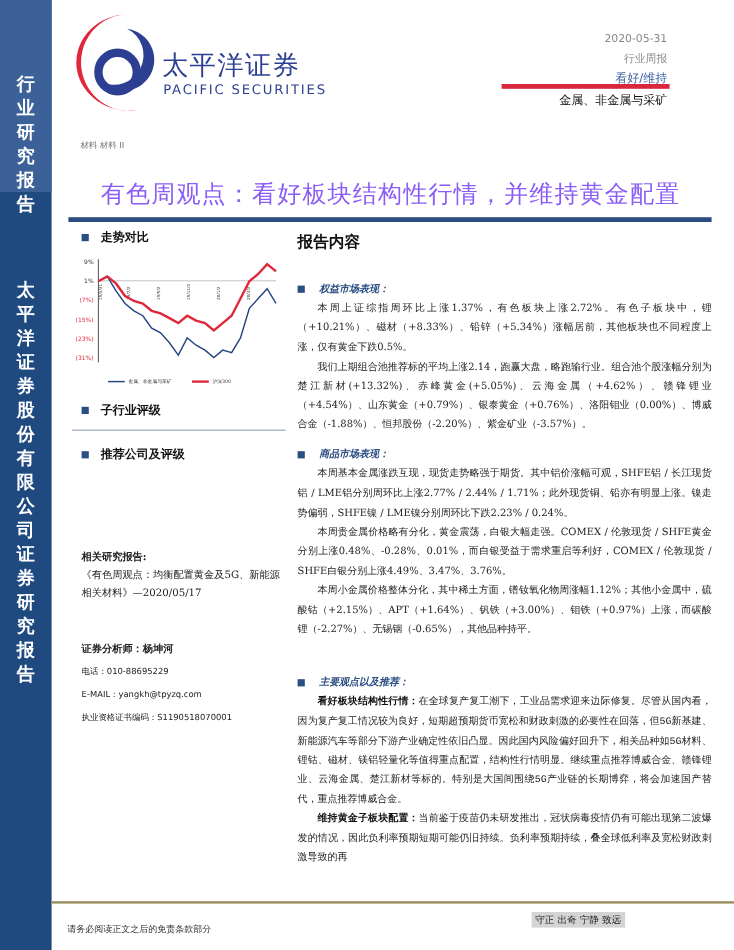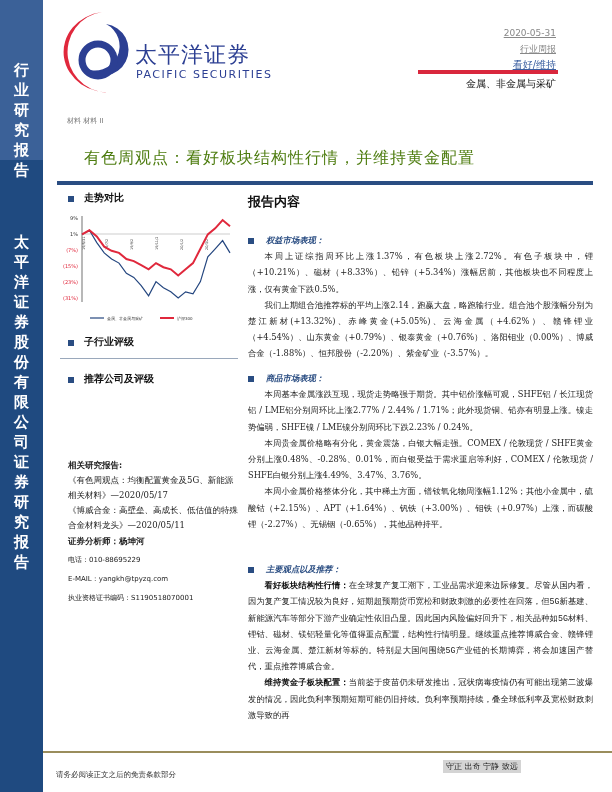--- a/index.html
+++ b/index.html
@@ -9,27 +9,27 @@
   .sidebar-top { position: absolute; left: 0; top: 0; width: 43px; height: 160px; background: #3b6198; }
   .vtext { position: absolute; left: 0; width: 43px; color: #ffffff; font-weight: bold; font-size: 15px;
            text-align: center; line-height: 20px; font-family: "DejaVu Sans", sans-serif; }
   .vtext span { display: block; }
   .logo { position: absolute; left: 62px; top: 8px; width: 70px; height: 90px; }
   .brand-cn { position: absolute; left: 135px; top: 40px; font-size: 22px; font-weight: normal; color: #2c3f93;
               font-family: "DejaVu Sans", sans-serif; letter-spacing: 1px; }
   .brand-en { position: absolute; left: 136px; top: 68px; font-size: 11px; color: #2c3f93;
               font-family: "DejaVu Sans", sans-serif; letter-spacing: 1.5px; }
   .crumb { position: absolute; left: 67px; top: 116px; font-size: 7px; color: #777; font-family: "DejaVu Sans", sans-serif; }
-  .meta { position: absolute; right: 56px; text-align: right; font-family: "DejaVu Sans", sans-serif; text-decoration: underline; }
+  .meta { position: absolute; right: 56px; text-align: right; font-family: "DejaVu Sans", sans-serif; }
   .date { top: 28px; font-size: 9px; color: #888; }
   .rtype { top: 43px; font-size: 9px; color: #888; }
   .rating { top: 58px; font-size: 10px; color: #3b5fa0; }
   .redbar { position: absolute; left: 418px; top: 70px; width: 140px; height: 4px; background: #d9273d; }
   .industry { position: absolute; right: 56px; top: 77px; font-size: 10px; color: #111; font-family: "DejaVu Sans", sans-serif; }
-  .title { position: absolute; left: 84px; top: 148px; font-size: 16px; color: #4d7c0f; letter-spacing: 1px; }
+  .title { position: absolute; left: 84px; top: 148px; font-size: 20px; color: #8b5cf6; letter-spacing: 1px; }
   .title-bar { position: absolute; left: 57px; top: 181px; width: 536px; height: 4px; background: #2a4d82; }
   .sec-head { position: absolute; font-size: 10px; font-weight: bold; color: #111; }
   .sq { display: inline-block; width: 6px; height: 6px; background: #2a4d82; margin-right: 10px; vertical-align: middle; }
   .chart { position: absolute; left: 60px; top: 210px; width: 180px; height: 120px; }
   .hr { position: absolute; height: 1px; background: #9aa8bb; }
   .related { position: absolute; left: 68px; top: 458px; width: 170px; font-size: 8.5px; line-height: 15px; color: #222; }
   .related .h { font-weight: bold; }
   .analyst { position: absolute; left: 68px; top: 532px; width: 170px; font-size: 8px; line-height: 19px; color: #222; }
   .analyst .h { font-weight: bold; font-size: 8.5px; }
   .analyst .sans { font-family: "DejaVu Sans", sans-serif; font-size: 7px; }
@@ -133,21 +133,20 @@
   <span class="sq"></span><span>子行业评级</span>
 </div>
 <div class="hr" style="left:60px; top:358px; width:178px;"></div>
 <div class="sec-head" style="left:68px; top:372px;">
   <span class="sq"></span><span>推荐公司及评级</span>
 </div>
 
 <div class="related">
   <div class="h">相关研究报告:</div>
   <div>《有色周观点：均衡配置黄金及5G、新能源相关材料》—2020/05/17</div>
-  <div>《博威合金：高壁垒、高成长、低估值的特殊合金材料龙头》—2020/05/11</div>
 </div>
 
 <div class="analyst">
   <div class="h">证券分析师：杨坤河</div>
   <div class="sans">电话：010-88695229</div>
   <div class="sans">E-MAIL：yangkh@tpyzq.com</div>
   <div class="sans">执业资格证书编码：S1190518070001</div>
 </div>
 
 <div class="content-head">报告内容</div>

